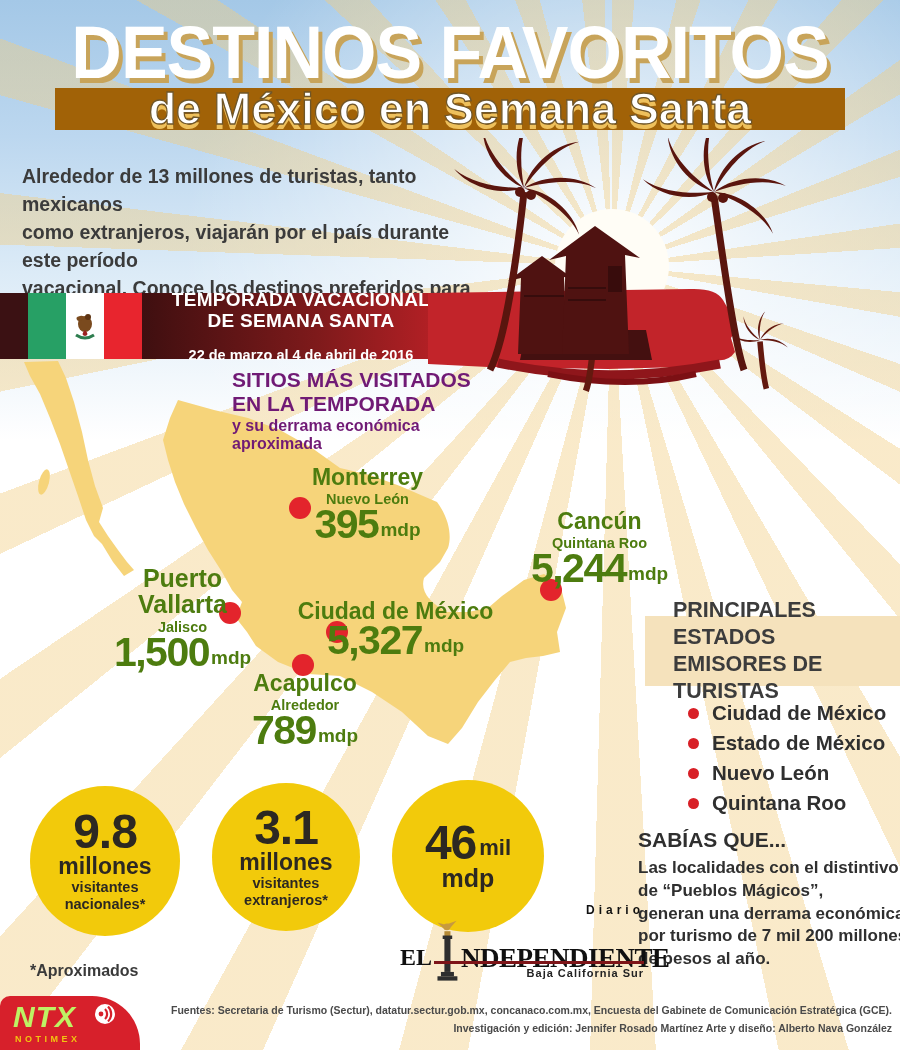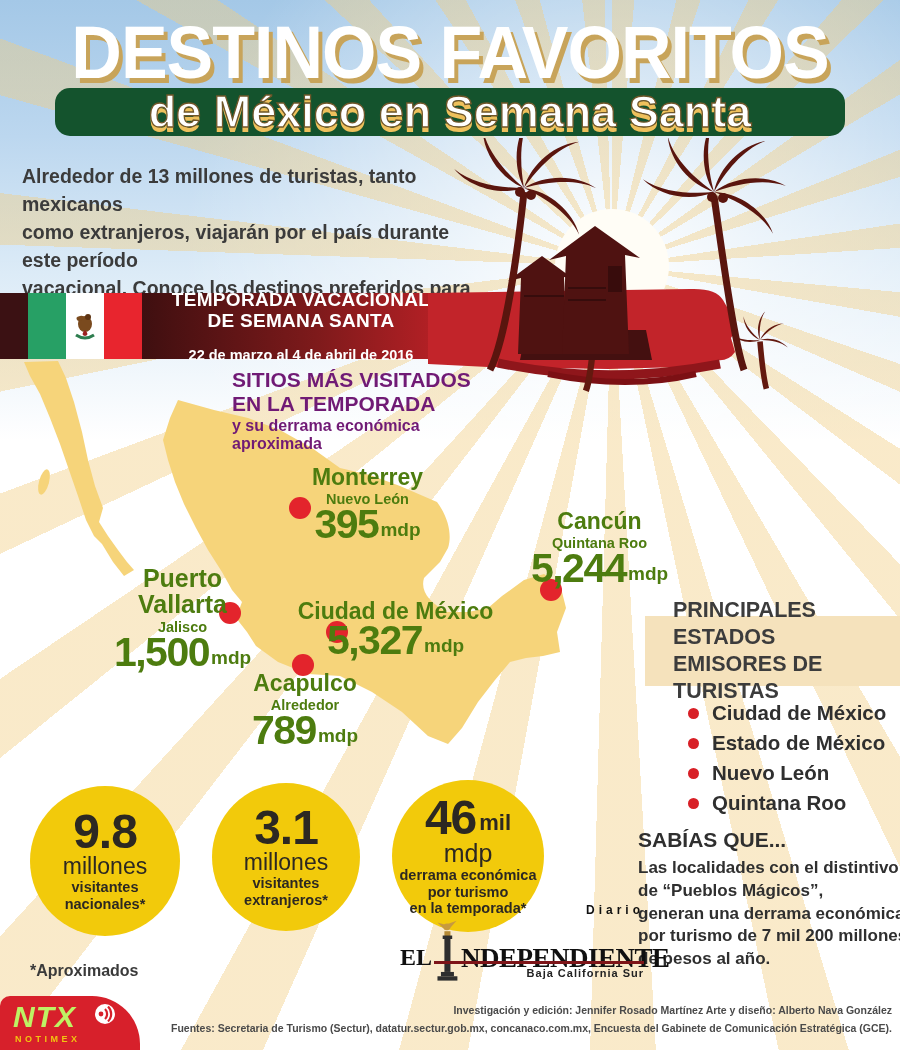--- a/index.html
+++ b/index.html
@@ -15,22 +15,22 @@
     background:repeating-conic-gradient(from 0deg at 612px 266px,
       rgba(242,205,128,0.42) 0deg 4.8deg, rgba(255,255,255,0) 4.8deg 13.6deg); }
   .bg-glow { position:absolute; inset:0;
     background:radial-gradient(circle at 612px 266px, rgba(255,255,255,0.95) 0px,
       rgba(255,255,255,0.55) 160px, rgba(255,255,255,0) 430px); }
 
   
   .main-title { position:absolute; top:12px; left:0; right:0; text-align:center;
     font-size:70px; font-weight:bold; letter-spacing:-1px; color:#ffffff;
     text-shadow:4px 5px 0 #c8a45a; transform:scaleY(1.07); }
-  .subtitle-band { position:absolute; left:55px; right:55px; top:88px; height:48px;
-    background:#14532d; display:flex; align-items:center; justify-content:center;border-radius:15px; }
+  .subtitle-band { position:absolute; left:55px; right:55px; top:88px; height:42px;
+    background:#a16207; display:flex; align-items:center; justify-content:center; }
   .subtitle-text { font-size:45px; font-weight:bold; color:#ffffff; letter-spacing:0;
     -webkit-text-stroke:1.3px #6f5629; text-shadow:0 5px 0 #eec05c; }
 
   .intro { position:absolute; left:22px; top:163px; width:470px;
     font-size:19.5px; font-weight:bold; color:#3b3b3b; line-height:1.43; white-space:pre-line; }
 
   
   .flag { position:absolute; left:0; top:293px; height:66px; display:flex; }
   .flag-maroon { width:28px; background:#3b1113; }
   .flag-green  { width:38px; background:#27a065; }
@@ -78,21 +78,21 @@
 
   
   .stat-circle { position:absolute; border-radius:50%; background:#f2ca0b; color:#2c2822;
     display:flex; flex-direction:column; align-items:center; justify-content:center; text-align:center; }
   .stat-1 { left:30px;  top:786px; width:150px; height:150px; }
   .stat-2 { left:212px; top:783px; width:148px; height:148px; }
   .stat-3 { left:392px; top:780px; width:152px; height:152px; }
   .stat-big { font-size:48px; font-weight:bold; line-height:0.92; letter-spacing:-1px; }
   .stat-bigrow { display:flex; align-items:flex-end; justify-content:center; }
   .stat-suffix { font-size:22px; font-weight:bold; padding-bottom:4px; margin-left:3px; }
-  .stat-mid { font-size:23px; font-weight:normal; line-height:1.05;text-align:right; }
+  .stat-mid { font-size:23px; font-weight:bold; line-height:1.05;text-align:right; }
   .stat-3 .stat-mid { font-size:25px; }
   .stat-small { font-size:14.5px; font-weight:bold; line-height:1.12; white-space:pre-line; margin-top:1px; }
 
   
   .sabias-heading { position:absolute; left:638px; top:828px; font-size:21px; font-weight:bold; color:#2f2f2f; }
   .sabias-body { position:absolute; left:638px; top:857px; width:270px; font-size:17px; font-weight:bold;
     color:#2f2f2f; line-height:1.34; white-space:pre-line; }
 
   
   .news-logo { position:absolute; left:400px; top:898px; width:246px; height:84px;
@@ -331,23 +331,20 @@
     <div class="stat-mid">millones</div>
     <div class="stat-small">visitantes
 extranjeros*</div>
   </div>
   <div class="stat-circle stat-3">
     <div class="stat-bigrow">
       <span class="stat-big">46</span>
       <span class="stat-suffix">mil</span>
     </div>
     <div class="stat-mid">mdp</div>
-    <div class="stat-small">derrama económica
-por turismo
-en la temporada*</div>
   </div>
 
   <div class="sabias-heading">SABÍAS QUE...</div>
   <div class="sabias-body">Las localidades con el distintivo
 de “Pueblos Mágicos”,
 generan una derrama económica
 por turismo de 7 mil 200 millones
 de pesos al año.</div>
 
   <div class="news-logo">
@@ -377,17 +374,17 @@
     <svg class="ntx-signal" width="22" height="22" viewBox="0 0 22 22">
       <circle cx="11" cy="11" r="10" fill="#ffffff"></circle>
       <circle cx="7" cy="11" r="2.4" fill="#d7202b"></circle>
       <path d="M11,6 A7,7 0 0 1 11,16" stroke="#d7202b" stroke-width="2.2" fill="none"></path>
       <path d="M14,3.5 A10.5,10.5 0 0 1 14,18.5" stroke="#d7202b" stroke-width="2.2" fill="none"></path>
     </svg>
     <div class="ntx-sub">NOTIMEX</div>
   </div>
 
   <div class="footer">
+    <div>Fuentes: Secretaria de Turismo (Sectur), datatur.sectur.gob.mx, concanaco.com.mx, Encuesta del Gabinete de Comunicación Estratégica (GCE).</div>
     <div>Investigación y edición: Jennifer Rosado Martínez  Arte y diseño: Alberto Nava González</div>
-    <div>Fuentes: Secretaria de Turismo (Sectur), datatur.sectur.gob.mx, concanaco.com.mx, Encuesta del Gabinete de Comunicación Estratégica (GCE).</div>
   </div>
 
 </div>
 
 </body></html>

